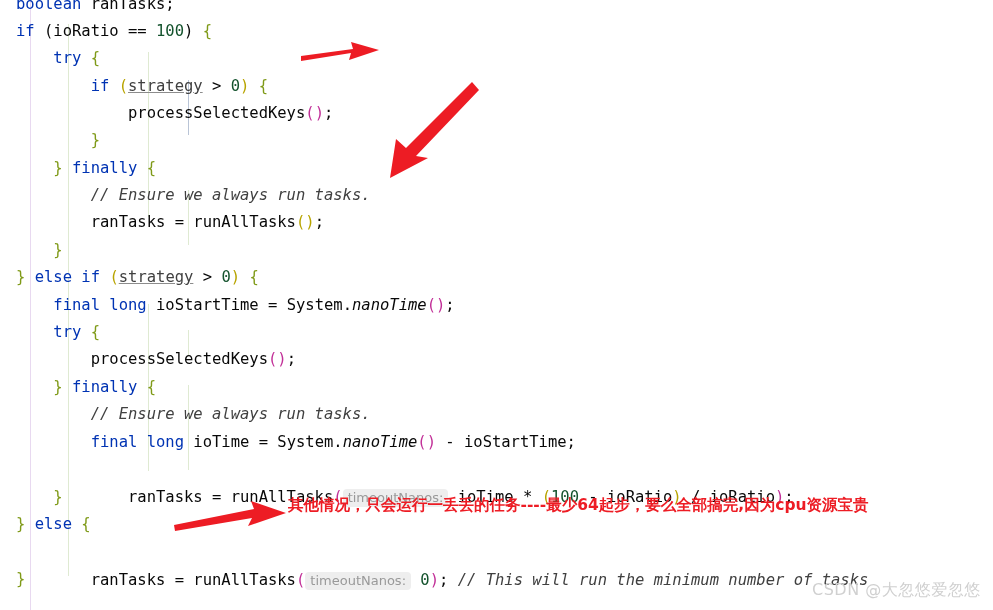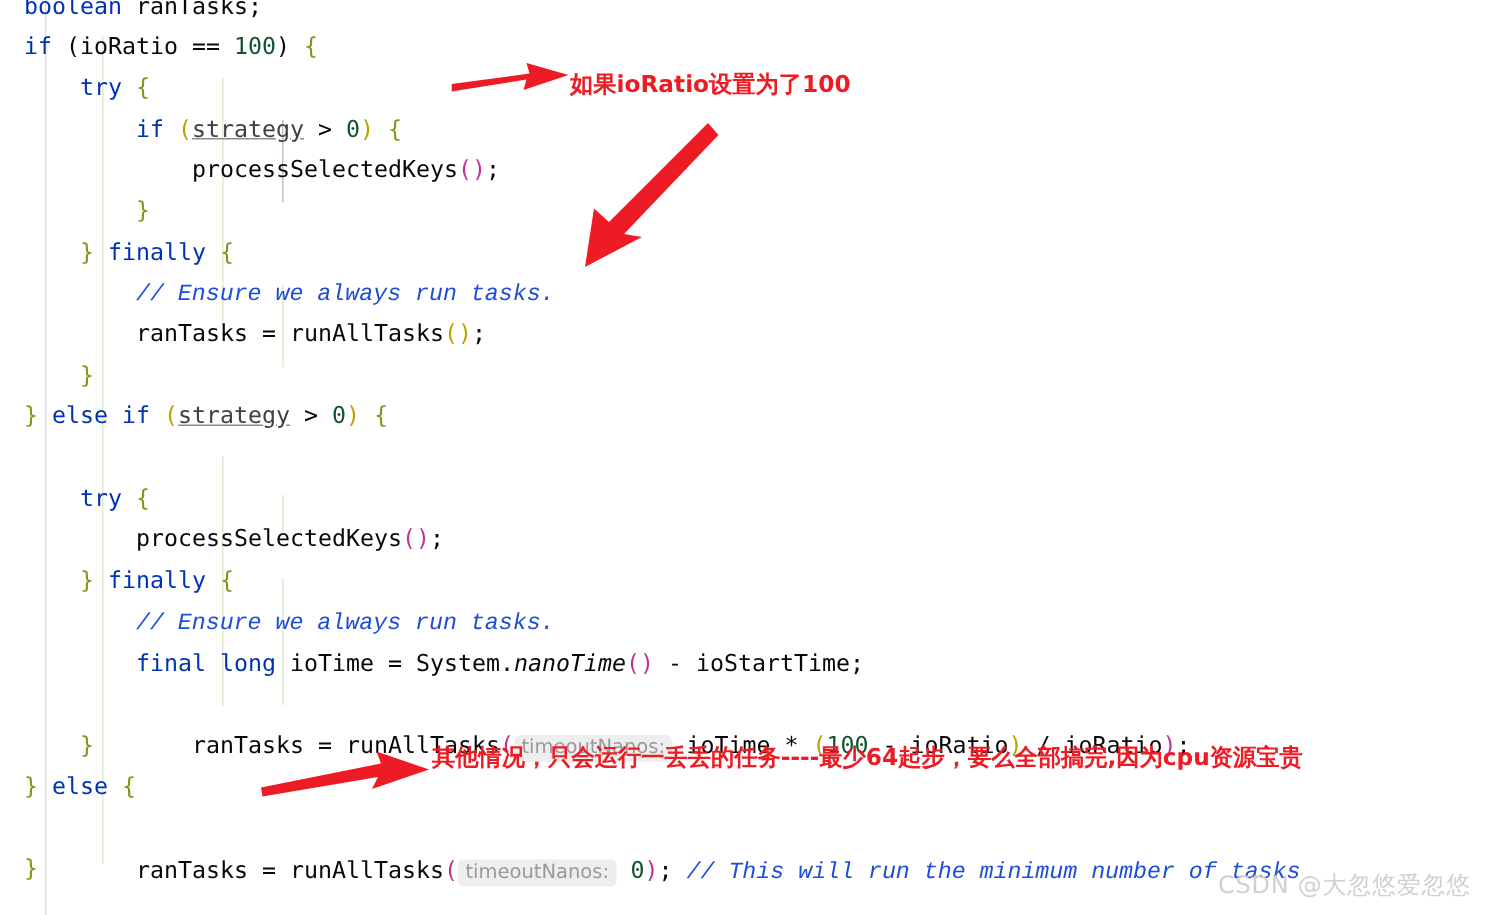--- a/index.html
+++ b/index.html
@@ -53,21 +53,21 @@
     letter-spacing: 0px;
     color: #080808;
   }
 
   .kw      { color: #0033b3; }            
   .num     { color: #14532d; }            
   .brace   { color: #7f9a18; }            
   .paren   { color: #c23098; }            
   .paren2  { color: #b8a400; }            
   .plain   { color: #080808; }
-  .cmt     { color: #1d4ed8; font-style: italic; font-family: Liberation Mono, monospace; }
+  .cmt     { color: #404040; font-style: italic; }
   .stat    { color: #404040; text-decoration: underline; text-decoration-color: #8c8c8c; }
   .ital    { font-style: italic; }
 
   .hint {
     background: #eeeeee;
     color: #999999;
     border-radius: 4px;
     padding: 1px 5px 2px 5px;
     font-size: 13px;
     font-family: "DejaVu Sans", "Liberation Sans", sans-serif;
@@ -117,20 +117,21 @@
   <div class="code-line" style="top:17px;"><span class="kw">if</span><span class="plain"> (ioRatio == </span><span class="num">100</span><span class="plain">) </span><span class="brace">{</span></div>
   <div class="code-line" style="top:44px;"><span class="plain">    </span><span class="kw">try</span><span class="plain"> </span><span class="brace">{</span></div>
   <div class="code-line" style="top:72px;"><span class="plain">        </span><span class="kw">if</span><span class="plain"> </span><span class="paren2">(</span><span class="stat">strategy</span><span class="plain"> &gt; </span><span class="num">0</span><span class="paren2">)</span><span class="plain"> </span><span class="brace">{</span></div>
   <div class="code-line" style="top:99px;"><span class="plain">            processSelectedKeys</span><span class="paren">()</span><span class="plain">;</span></div>
   <div class="code-line" style="top:126px;"><span class="plain">        </span><span class="brace">}</span></div>
   <div class="code-line" style="top:154px;"><span class="plain">    </span><span class="brace">}</span><span class="plain"> </span><span class="kw">finally</span><span class="plain"> </span><span class="brace">{</span></div>
   <div class="code-line" style="top:181px;"><span class="plain">        </span><span class="cmt">// Ensure we always run tasks.</span></div>
   <div class="code-line" style="top:208px;"><span class="plain">        ranTasks = runAllTasks</span><span class="paren2">()</span><span class="plain">;</span></div>
   <div class="code-line" style="top:236px;"><span class="plain">    </span><span class="brace">}</span></div>
   <div class="code-line" style="top:263px;"><span class="brace">}</span><span class="plain"> </span><span class="kw">else</span><span class="plain"> </span><span class="kw">if</span><span class="plain"> </span><span class="paren2">(</span><span class="stat">strategy</span><span class="plain"> &gt; </span><span class="num">0</span><span class="paren2">)</span><span class="plain"> </span><span class="brace">{</span></div>
+  <div class="code-line" style="top:291px;"><span class="plain">    </span><span class="kw">final</span><span class="plain"> </span><span class="kw">long</span><span class="plain"> ioStartTime = System.</span><span class="ital">nanoTime</span><span class="paren">()</span><span class="plain">;</span></div>
   <div class="code-line" style="top:318px;"><span class="plain">    </span><span class="kw">try</span><span class="plain"> </span><span class="brace">{</span></div>
   <div class="code-line" style="top:345px;"><span class="plain">        processSelectedKeys</span><span class="paren">()</span><span class="plain">;</span></div>
   <div class="code-line" style="top:373px;"><span class="plain">    </span><span class="brace">}</span><span class="plain"> </span><span class="kw">finally</span><span class="plain"> </span><span class="brace">{</span></div>
   <div class="code-line" style="top:400px;"><span class="plain">        </span><span class="cmt">// Ensure we always run tasks.</span></div>
   <div class="code-line" style="top:428px;"><span class="plain">        </span><span class="kw">final</span><span class="plain"> </span><span class="kw">long</span><span class="plain"> ioTime = System.</span><span class="ital">nanoTime</span><span class="paren">()</span><span class="plain"> - ioStartTime;</span></div>
 
   <div class="code-line" style="top:455px;">
     <span class="plain">        </span><span class="plain">ranTasks = runAllTasks</span><span class="paren">(</span><span class="hint">timeoutNanos:</span><span class="plain"> ioTime * </span><span class="paren2">(</span><span class="num">100</span><span class="plain"> - ioRatio</span><span class="paren2">)</span><span class="plain"> / ioRatio</span><span class="paren">)</span><span class="plain">;</span>
   </div>
 
@@ -148,20 +149,19 @@
   </svg>
 
   <svg class="arrow" style="left:364px; top:82px;" width="100" height="100" viewBox="0 0 100 100">
     <polygon points="92,0 99,8 36,74 48,76 10,96 16,57 26,66" fill="#ed1c24"></polygon>
   </svg>
 
   <svg class="arrow" style="left:158px; top:500px;" width="115" height="32" viewBox="0 0 115 32">
     <polygon points="0,25 80,9 77,1 112,13 74,26 78,18 1,31" fill="#ed1c24"></polygon>
   </svg>
 
-  <div class="annotation" style="left:364px; top:46px;">如果ioRatio设置为了100</div>
 
 
   <div class="annotation" style="left:272px; top:495px; width:690px;">其他情况，只会运行一丢丢的任务----最少64起步，要么全部搞完,因为cpu资源宝贵</div>
 
   <div class="watermark" style="left:796px; top:580px;">CSDN @大忽悠爱忽悠</div>
 
 </div>
 
 </body></html>

